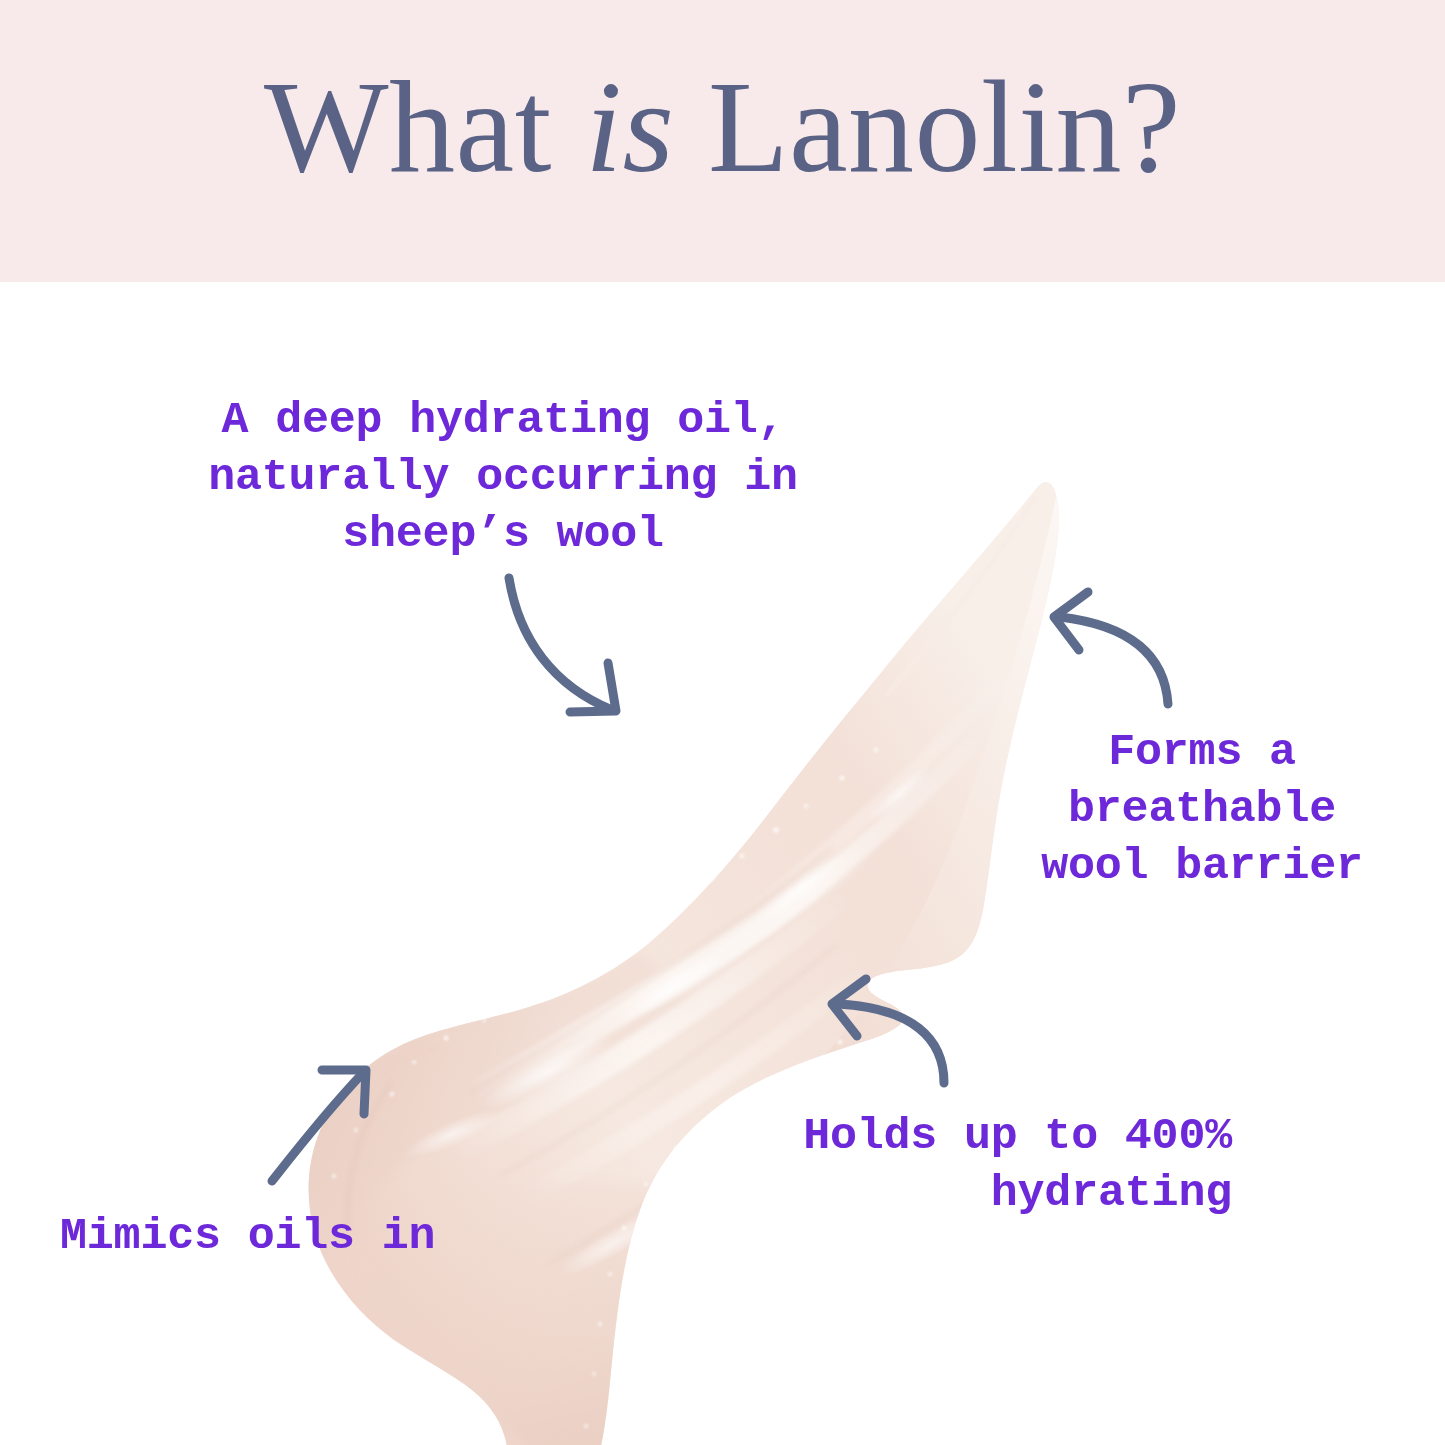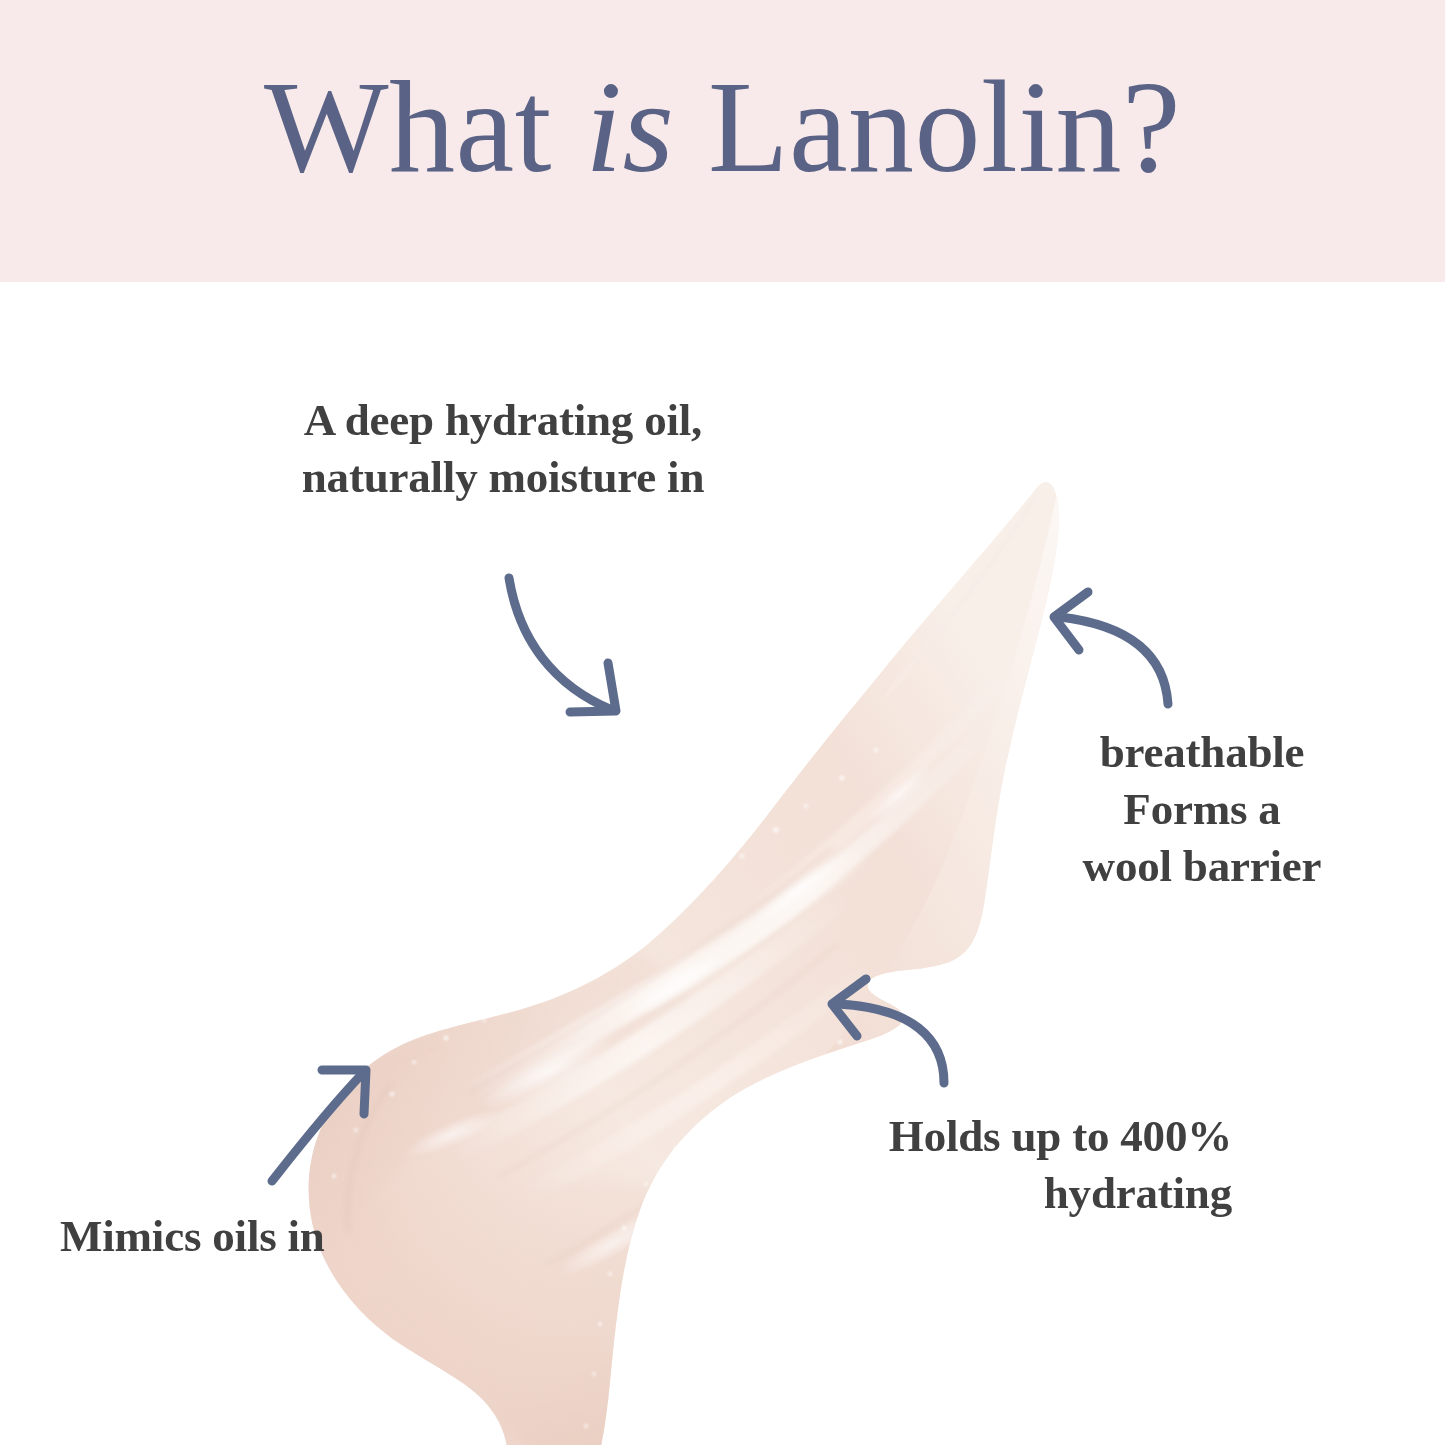--- a/index.html
+++ b/index.html
@@ -60,22 +60,22 @@
     left: 0;
     top: 0;
     width: 1445px;
     height: 1163px;
     display: block;
   }
 
   
   .callout {
     position: absolute;
-    color: #404040;
-    font-family: Liberation Serif, serif;
+    color: #6d28d9;
+    font-family: Liberation Mono, monospace;
     font-weight: 700;
     font-size: 45px;
     line-height: 57px;
     letter-spacing: -0.2px;
   }
   .callout .line { display: block; white-space: nowrap; }
 
   #callout-hydrating {
     left: 188px;
     top: 392px;
@@ -327,26 +327,27 @@
         <g>
           <path fill="none" stroke="#f7ece6" stroke-width="4" opacity="0.9" filter="url(#edgeBlur)" d="M1036 214 C 1000 274, 940 350, 886 414"></path>
           <path fill="none" stroke="#ecd2c6" stroke-width="3" opacity="0.55" filter="url(#edgeBlur)" d="M322 880 C 338 824, 382 786, 440 764"></path>
         </g>
       </g>
     </svg>
   </div>
 
   <div class="callout" id="callout-hydrating">
     <span class="line">A deep hydrating oil,</span>
-    <span class="line">naturally moisture in</span>
+    <span class="line">naturally occurring in</span>
+    <span class="line">sheep’s wool</span>
   </div>
 
   <div class="callout" id="callout-barrier">
+    <span class="line">Forms a</span>
     <span class="line">breathable</span>
-    <span class="line">Forms a</span>
     <span class="line">wool barrier</span>
   </div>
 
   <div class="callout" id="callout-moisture">
     <span class="line">Holds up to 400%</span>
     <span class="line">hydrating</span>
   </div>
 
   <div class="callout" id="callout-mimics">
     <span class="line">Mimics oils in</span>

